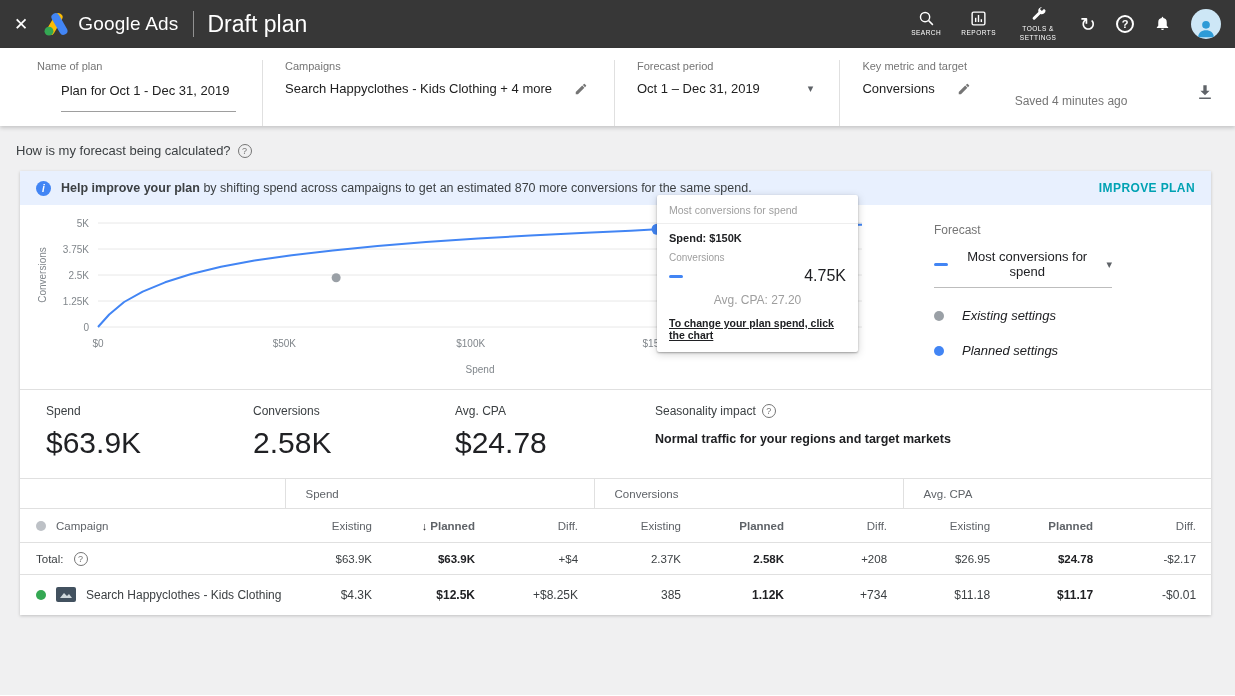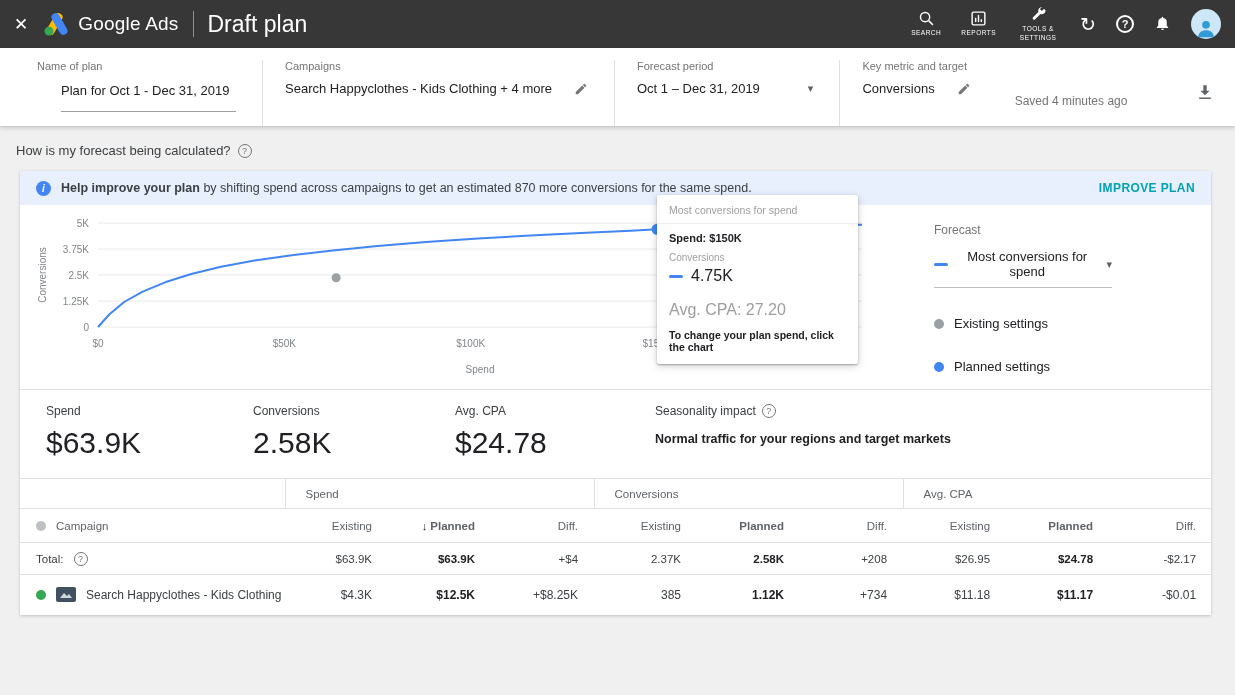--- a/index.html
+++ b/index.html
@@ -62,33 +62,33 @@
 
   
   .chart-section { display:flex; padding:6px 0 10px 10px; }
   .legend { margin-left:54px; padding-top:12px; font-size:13px; color:#202124; }
   .legend .ltitle { font-size:12px; color:#757575; margin-bottom:12px; }
   .legend-dd { display:flex; align-items:center; gap:9px; border-bottom:1px solid #bdbdbd; padding-bottom:8px;
                width:178px; background:none; border-top:none; border-left:none; border-right:none; cursor:pointer;
                font-size:13px; color:#202124; font-family:inherit;}
   .dash { width:14px; height:3px; border-radius:2px; background:#4285f4; flex:none; }
   .ldot { width:10px; height:10px; border-radius:50%; flex:none; }
-  .legend-item { display:flex; align-items:center; gap:10px; margin-top:28px; }
+  .legend-item { display:flex; align-items:center; gap:18px; margin-top:20px;font-style:italic; }
 
   
   .chart-tooltip { position:absolute; left:637px; top:24px; width:201px; background:#fff; border-radius:2px;
                    box-shadow:0 1px 2px rgba(0,0,0,.3), 0 2px 8px rgba(0,0,0,.18); z-index:6; }
   .chart-tooltip .tt-head { font-size:10.5px; color:#9e9e9e; padding:9px 12px 7px; border-bottom:1px solid #eee; }
   .chart-tooltip .tt-body { padding:8px 12px 11px; }
   .tt-spend { font-size:11px; font-weight:700; color:#202124; }
   .tt-metric { font-size:10px; color:#9e9e9e; margin-top:8px; }
-  .tt-valrow { display:flex; align-items:center; gap:8px; margin-top:4px; }
+  .tt-valrow { display:flex; align-items:center; gap:8px; margin-top:4px;justify-content:space-between; }
   .tt-val { font-size:16px; color:#202124; }
-  .tt-cpa { font-size:16px; color:#9e9e9e; margin-top:16px; }
-  .tt-hint { font-size:10.5px; font-weight:700; color:#202124; margin-top:10px; }
+  .tt-cpa { font-size:12px; color:#9e9e9e; margin-top:8px;text-align:center; }
+  .tt-hint { font-size:10.5px; font-weight:700; color:#202124; margin-top:10px;text-decoration:underline; }
 
   
   .summary { border-top:1px solid #e0e0e0; display:flex; padding:14px 16px 18px 26px; }
   .sumcol { width:207px; }
   .sumcol.c2 { width:202px; } .sumcol.c3 { width:200px; }
   .sumlabel { font-size:12px; color:#3c4043; display:flex; align-items:center; gap:6px; }
   .sumvalue { font-size:30px; color:#202124; margin-top:8px; }
   .seasonality { margin-left:0; }
   .seasonality .sv { font-size:12.5px; font-weight:600; color:#202124; margin-top:14px; }
 

